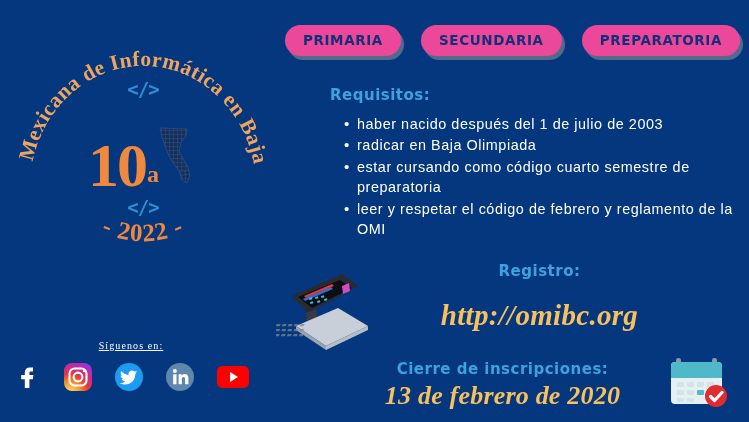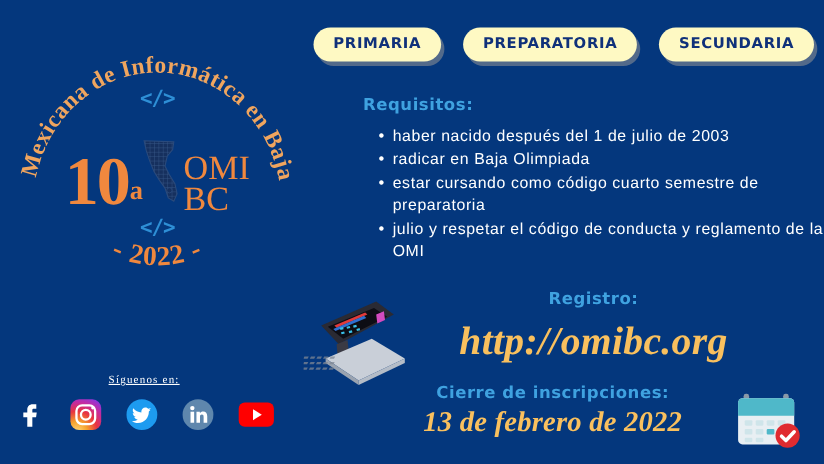--- a/index.html
+++ b/index.html
@@ -53,21 +53,21 @@
   }
   .omi-bc span{display:block;}
 
   
   .btn-row{
     position:absolute;left:285px;top:22px;width:455px;height:36px;
     display:flex;justify-content:space-between;align-items:center;
   }
   .pill{
     position:relative;
-    background:#fef9c3;
+    background:#ec4899;
     color:#10317a;
     border:none;
     border-radius:18px;
     font-family:"DejaVu Sans", sans-serif;
     font-weight:700;
     font-size:13.5px;
     letter-spacing:0.6px;
     padding:7px 18px 8px;
     box-shadow:3px 4px 0 rgba(150,150,150,0.55);
     cursor:pointer;
@@ -96,30 +96,30 @@
   }
   .req-list li::before{
     content:"\2022";
     position:absolute;left:0;top:-1px;
     color:#ffffff;font-size:15px;
   }
 
   
   .reg-block{position:absolute;left:330px;top:262px;width:419px;text-align:center;}
   .url-text{
-    margin-top:9px;
+    margin-top:19px;
     color:#f9c05e;
     font-family:"Liberation Serif", serif;
     font-style:italic;font-weight:700;
-    font-size:36px;
+    font-size:29px;
     letter-spacing:0.3px;
   }
 
   
-  .close-block{position:absolute;left:330px;top:348px;width:345px;text-align:center;}
+  .close-block{position:absolute;left:330px;top:360px;width:345px;text-align:center;}
   .date-text{
     margin-top:3px;
     color:#f9c05e;
     font-family:"Liberation Serif", serif;
     font-style:italic;font-weight:700;
     font-size:26px;
     letter-spacing:0.2px;
   }
 
   
@@ -169,53 +169,49 @@
       <svg class="bc-map" width="40" height="62" viewBox="0 0 40 62">
         <defs>
           <pattern id="grid" width="4" height="4" patternUnits="userSpaceOnUse">
             <rect width="4" height="4" fill="#16305e"></rect>
             <path d="M4 0 L0 0 0 4" stroke="#3a5a8c" stroke-width="0.7" fill="none"></path>
           </pattern>
         </defs>
         <path d="M3,2 L30,3 L29,10 L24,16 L22,25 L26,33 L31,41 L33,50 L30,57 L25,54 L22,45 L17,38 L12,30 L8,20 L5,11 Z" fill="url(#grid)" stroke="#2a4a7c" stroke-width="1"></path>
         <circle cx="26" cy="47" r="2.4" fill="#16305e" stroke="#2a4a7c" stroke-width="0.8"></circle>
       </svg>
-      <span class="omi-bc">
-        <span>OMI</span>
-        <span>BC</span>
-      </span>
     </div>
 
     <div class="code-bot">&lt;/&gt;</div>
   </div>
 
   <div class="btn-row">
     <button class="pill">PRIMARIA</button>
+    <button class="pill">SECUNDARIA</button>
     <button class="pill">PREPARATORIA</button>
-    <button class="pill">SECUNDARIA</button>
   </div>
 
   <div class="req-block">
     <div class="head-script">Requisitos:</div>
     <ul class="req-list">
       <li>haber nacido después del 1 de julio de 2003</li>
       <li>radicar en Baja Olimpiada</li>
       <li>estar cursando como código cuarto semestre de preparatoria</li>
-      <li>julio y respetar  el código de conducta y reglamento de la OMI</li>
+      <li>leer y respetar  el código de febrero y reglamento de la OMI</li>
     </ul>
   </div>
 
   <div class="reg-block">
     <div class="head-script">Registro:</div>
     <div class="url-text">http://omibc.org</div>
   </div>
 
   <div class="close-block">
     <div class="head-script">Cierre de inscripciones:</div>
-    <div class="date-text">13 de febrero de 2022</div>
+    <div class="date-text">13 de febrero de 2020</div>
   </div>
 
   <svg class="calendar" width="62" height="56" viewBox="0 0 62 56">
     <rect x="7" y="4" width="5" height="11" rx="2.2" fill="#8a99a8"></rect>
     <rect x="43" y="4" width="5" height="11" rx="2.2" fill="#8a99a8"></rect>
     <rect x="2" y="8" width="51" height="42" rx="4" fill="#e8eff3"></rect>
     <path d="M2 12 a4 4 0 0 1 4 -4 h43 a4 4 0 0 1 4 4 v12 h-51 z" fill="#4fb8c9"></path>
     <g fill="#cfe5ea">
       <rect x="8" y="28" width="7" height="5" rx="1"></rect>
       <rect x="18" y="28" width="7" height="5" rx="1"></rect>

